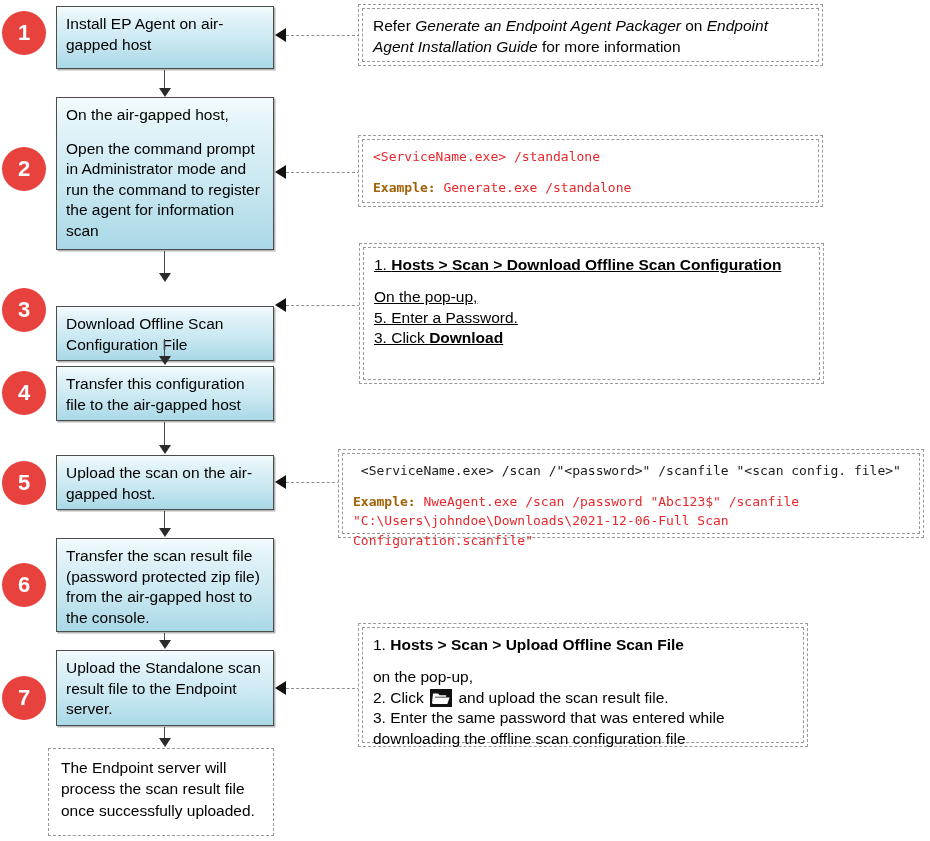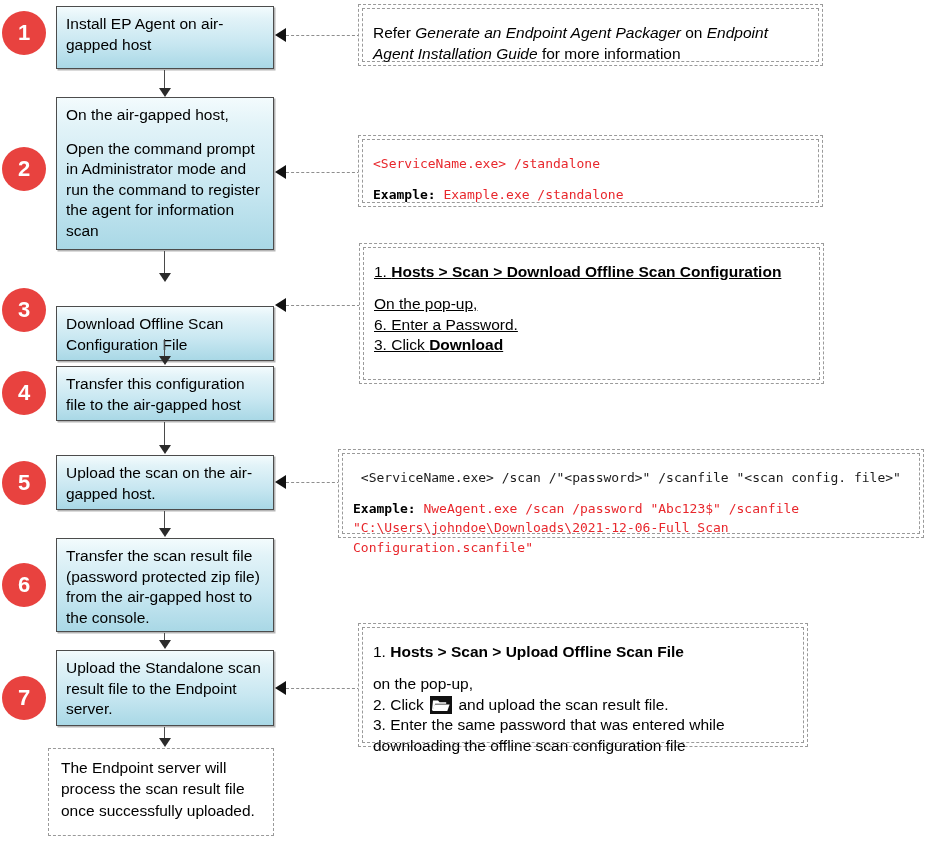--- a/index.html
+++ b/index.html
@@ -57,38 +57,38 @@
     box-sizing: border-box;
     background: #ffffff;
     border: 1px dashed #9a9a9a;
     padding: 3px;
   }
   .note > .inner {
     box-sizing: border-box;
     width: 100%;
     height: 100%;
     border: 1px dashed #9a9a9a;
-    padding: 14px 9px 7px 10px;
+    padding: 7px 9px 7px 10px;
     font-size: 15.5px;
     line-height: 1.34;
     color: #000000;
   }
 
   .note .code {
     font-family: "DejaVu Sans Mono", monospace;
     font-size: 13px;
     line-height: 1.5;
     color: #e8272c;
     white-space: pre-wrap;
     word-break: break-word;
   }
   .note .code.dark { color: #1a1a1a; }
   .note .code b.exlabel {
     font-family: "DejaVu Sans Mono", monospace;
-    color: #000000;
+    color: #a16207;
     font-weight: bold;
     margin-top: 33px;
   }
   .note .spacer { display:block; height: 11px; }
   .note b { font-weight: bold; }
 
   
   .endbox {
     position: absolute;
     box-sizing: border-box;
@@ -238,30 +238,30 @@
   <div class="note" style="left:358px; top:4px; width:465px; height:62px;">
     <div class="inner">
       <span>Refer </span><i>Generate an Endpoint Agent Packager</i><span> on </span><i>Endpoint Agent Installation Guide</i><span> for more information</span>
     </div>
   </div>
 
   <div class="note" style="left:358px; top:135px; width:465px; height:72px;">
     <div class="inner">
       <div class="code">&lt;ServiceName.exe&gt; /standalone</div>
       <span class="spacer"></span>
-      <div class="code"><b class="exlabel">Example:</b><span> Example.exe /standalone</span></div>
+      <div class="code"><b class="exlabel">Example:</b><span> Generate.exe /standalone</span></div>
     </div>
   </div>
 
   <div class="note" style="left:359px; top:243px; width:465px; height:141px;text-decoration:underline;">
     <div class="inner">
       <div><span>1. </span><b>Hosts &gt; Scan &gt; Download Offline Scan Configuration</b></div>
       <span class="spacer"></span>
       <div>On the pop-up,</div>
-      <div>6. Enter a Password.</div>
+      <div>5. Enter a Password.</div>
       <div><span>3. Click </span><b>Download</b></div>
     </div>
   </div>
 
   <div class="note" style="left:338px; top:449px; width:586px; height:89px;">
     <div class="inner">
       <div class="code dark"> &lt;ServiceName.exe&gt; /scan /"&lt;password&gt;" /scanfile "&lt;scan config. file&gt;"</div>
       <span class="spacer"></span>
       <div class="code"><b class="exlabel">Example:</b><span> NweAgent.exe /scan /password "Abc123$" /scanfile "C:\Users\johndoe\Downloads\2021-12-06-Full Scan Configuration.scanfile"</span></div>
     </div>

